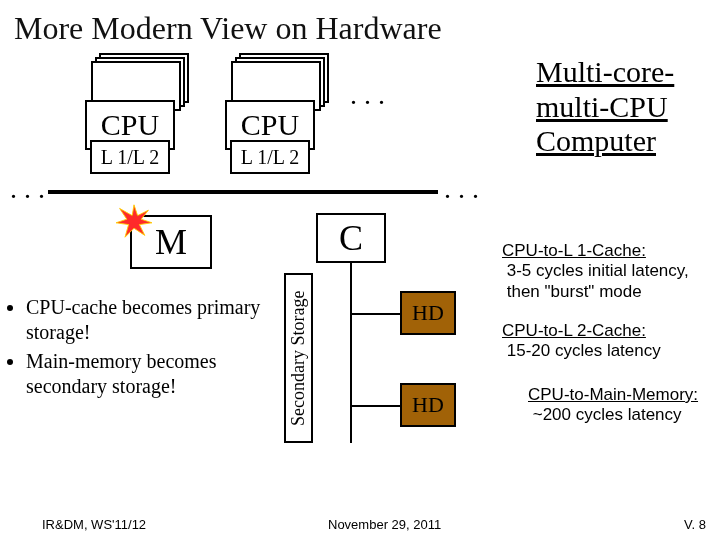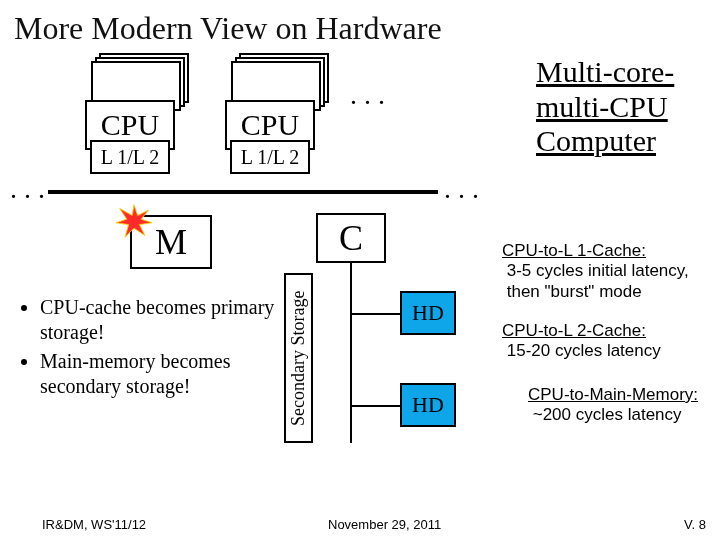--- a/index.html
+++ b/index.html
@@ -68,21 +68,21 @@
     writing-mode: vertical-rl;
     transform: rotate(180deg);
     text-align: center;
     border: 2px solid #000;
     background: #fff;
     padding: 6px 2px;
   }
   .hd {
     position: absolute;
     border: 2px solid #000;
-    background: #0ea5e9;
+    background: #a16207;
     font-size: 22px;
     display: flex; align-items: center; justify-content: center;
     width: 56px; height: 44px;
   }
   .hline { position: absolute; height: 2px; background: #000; }
   .vline { position: absolute; width: 2px; background: #000; }
   .bullets {
     position: absolute;
     font-size: 20px;
     line-height: 1.25;
@@ -148,21 +148,21 @@
   <div class="vlabel" style="left:284px; top:218px; height:170px;">Secondary Storage</div>
 
   <div class="vline" style="left:350px; top:208px; height:10px;"></div>
   <div class="vline" style="left:350px; top:218px; height:170px;"></div>
   <div class="hline" style="left:350px; top:258px; width:50px;"></div>
   <div class="hline" style="left:350px; top:350px; width:50px;"></div>
 
   <div class="hd" style="left:400px; top:236px;">HD</div>
   <div class="hd" style="left:400px; top:328px;">HD</div>
 
-  <ul class="bullets" style="left:22px; top:240px; width:260px;">
+  <ul class="bullets" style="left:8px; top:240px; width:260px;">
     <li>CPU-cache becomes primary storage!</li>
     <li>Main-memory becomes secondary storage!</li>
   </ul>
 
   <div class="latency" style="left:502px; top:186px;">
     <span class="u">CPU-to-L 1-Cache:</span><br>
     &nbsp;<span>3-5 cycles initial latency,</span><br>
     &nbsp;<span>then "burst" mode</span>
   </div>
   <div class="latency" style="left:502px; top:266px;">

